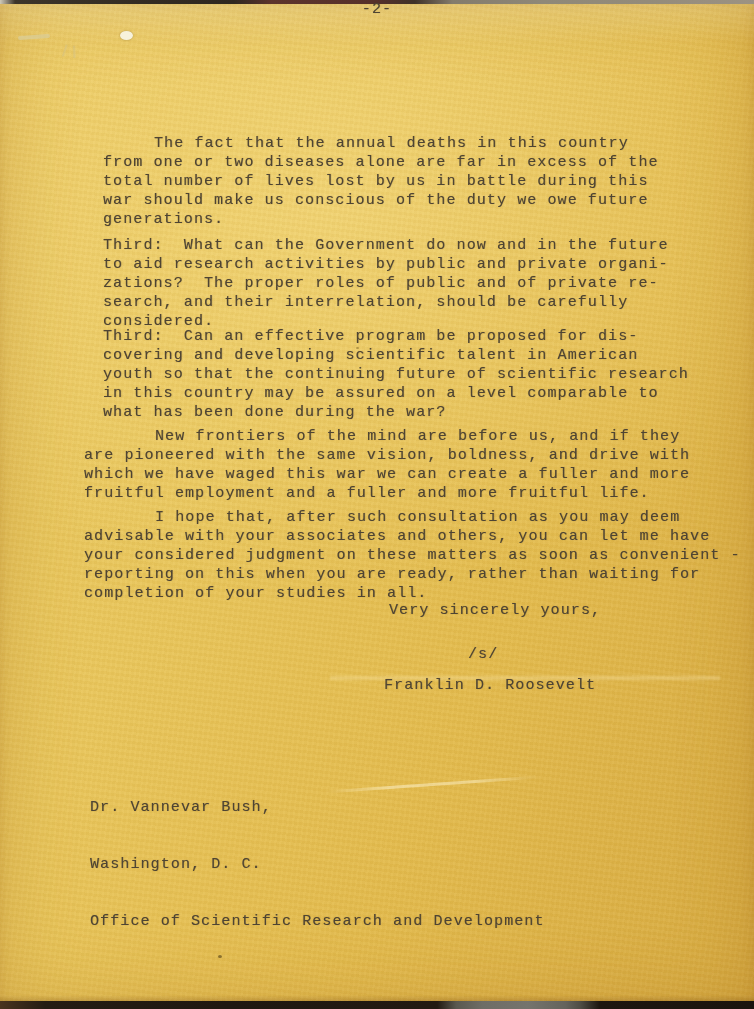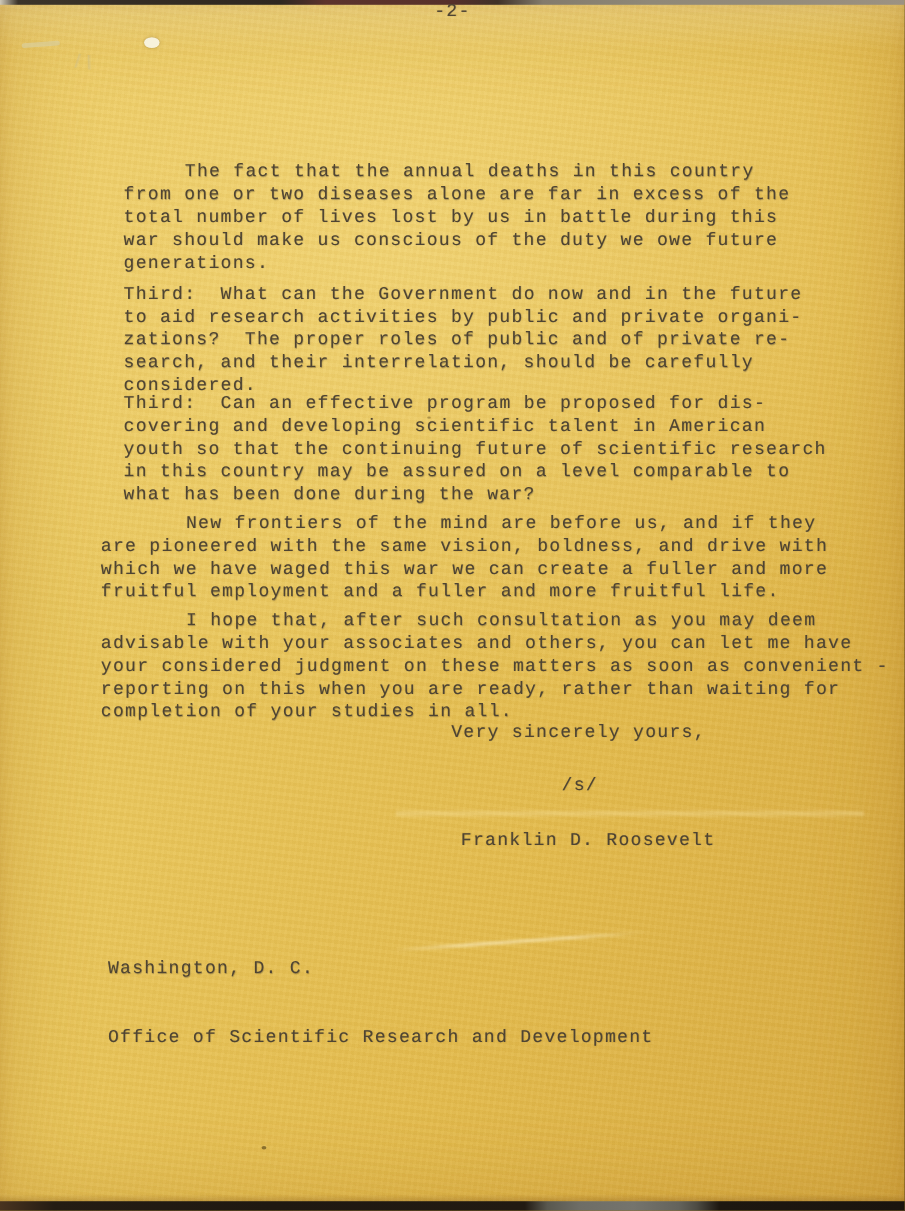--- a/index.html
+++ b/index.html
@@ -34,23 +34,23 @@
     text-shadow:0.4px 0.4px 0.8px rgba(78,66,48,0.45);
   }
   .para{width:690px;}
   .lead{text-underline-offset:2.5px;text-decoration-thickness:1px;}
   #pagenum{left:0;right:0;top:58;text-align:center;}
   #p1{left:103px;top:134px;text-indent:51px;}
   #p2{left:103px;top:236px;}
   #p3{left:103px;top:327px;}
   #p4{left:84px;top:427px;text-indent:71px;}
   #p5{left:84px;top:508px;text-indent:71px;}
-  #closing{left:376px;top:601px;}
+  #closing{left:389px;top:601px;}
   #sig{left:468px;top:645px;}
-  #name{left:384px;top:691px;}
+  #name{left:384px;top:676px;}
   #address{left:90px;top:760px;}
   .top-edge{
     position:absolute;top:0;left:0;right:0;height:4px;
     background:linear-gradient(90deg,#cfc9b8 0%,#3c342a 2%,#332b22 20%,#2f2720 31%,#5c332c 36%,#56302a 50%,#3f3128 55%,#837b6c 60%,#8f8878 72%,#938b7a 86%,#9c9283 100%);
   }
   .bottom-edge{
     position:absolute;bottom:0;left:0;right:0;height:8px;
     background:linear-gradient(90deg,#4a3420 0%,#241c13 6%,#1f1811 30%,#221a12 58%,#59584f 60.5%,#6e6d66 64%,#75746d 70%,#64635c 75%,#4e4c44 77%,#1d1710 79.5%,#1a140e 100%);
   }
   .bottom-shade{
@@ -123,18 +123,19 @@
 reporting on this when you are ready, rather than waiting for
 completion of your studies in all.</span></div>
 
 <div class="txt" id="closing">Very sincerely yours,</div>
 
 <div class="txt" id="sig">/s/</div>
 
 <div class="txt" id="name">Franklin D. Roosevelt</div>
 
 <div class="txt" id="address">
+  <div>Dr. Vannevar Bush,</div>
   <div>Washington, D. C.</div>
   <div>Office of Scientific Research and Development</div>
 </div>
 
 <div class="bottom-shade"></div>
 <div class="bottom-edge"></div>
 
 </body></html>

